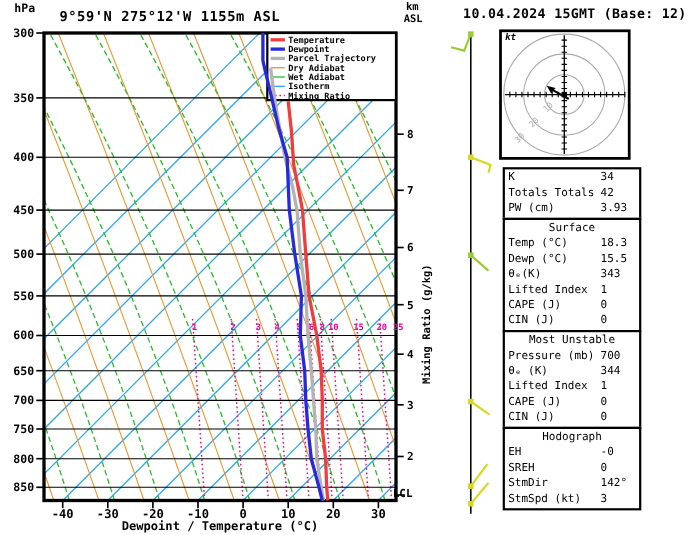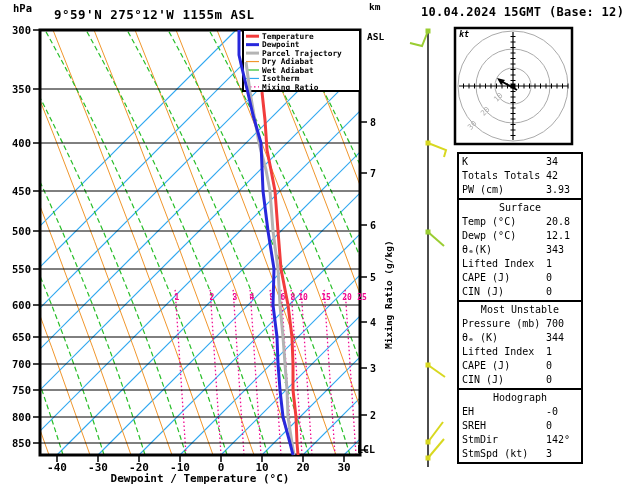--- a/index.html
+++ b/index.html
@@ -3,21 +3,21 @@
 <meta charset="utf-8">
 <style>
   html,body{margin:0;padding:0;background:#fff;}
   #app{position:relative;width:629px;height:486px;background:#fff;overflow:hidden;
        font-family:"DejaVu Sans Mono", monospace;color:#000;}
   .abs{position:absolute;}
   .b{font-weight:bold;}
   #title{left:54px;top:7px;font-size:12.5px;letter-spacing:.5px;}
   #hpa{left:13px;top:2px;font-size:10.5px;}
   #km{left:369px;top:1px;font-size:9.5px;}
-  #asl{left:367px;top:12px;font-size:9.5px;margin-top:19px;}
+  #asl{left:367px;top:12px;font-size:9.5px;}
   #date{left:421px;top:5px;font-size:12px;letter-spacing:.3px;}
   #kt{left:459px;top:29px;font-size:8.5px;font-style:italic;}
   #lcl{left:357px;top:444px;font-size:10px;}
   #mixlabel{left:383px;top:227px;height:122px;font-size:9.5px;
             writing-mode:vertical-rl;transform:rotate(180deg);white-space:nowrap;}
   #xaxistitle{left:60px;top:472px;width:280px;text-align:center;font-size:11px;}
   #copyright{left:438px;top:466px;width:187px;text-align:right;font-size:11.5px;}
   #stats{left:457px;top:154px;width:126px;font-size:10px;line-height:14px;}
   .sect{border:2px solid #000;margin-top:-2px;padding:1px 3px;background:#fff;}
   .sect .trow{display:flex;}
@@ -281,25 +281,25 @@
         </div>
         <div class="trow">
           <span class="tlabel">PW (cm)</span>
           <span class="tvalue">3.93</span>
         </div>
       </div>
       <div class="sect">
         <div class="stitle">Surface</div>
         <div class="trow">
           <span class="tlabel">Temp (°C)</span>
-          <span class="tvalue">20.8</span>
+          <span class="tvalue">18.3</span>
         </div>
         <div class="trow">
           <span class="tlabel">Dewp (°C)</span>
-          <span class="tvalue">12.1</span>
+          <span class="tvalue">15.5</span>
         </div>
         <div class="trow">
           <span class="tlabel">θₑ(K)</span>
           <span class="tvalue">343</span>
         </div>
         <div class="trow">
           <span class="tlabel">Lifted Index</span>
           <span class="tvalue">1</span>
         </div>
         <div class="trow">

